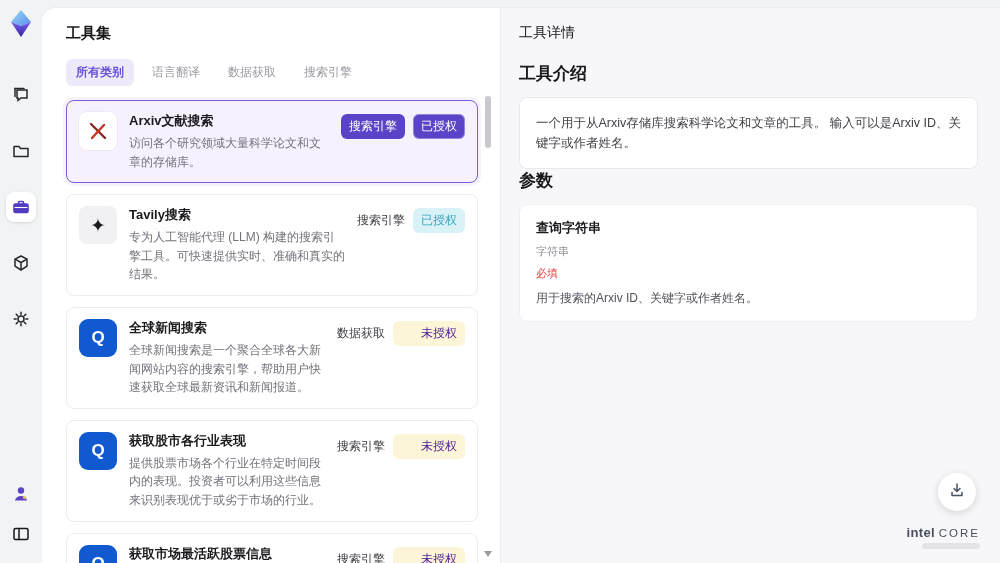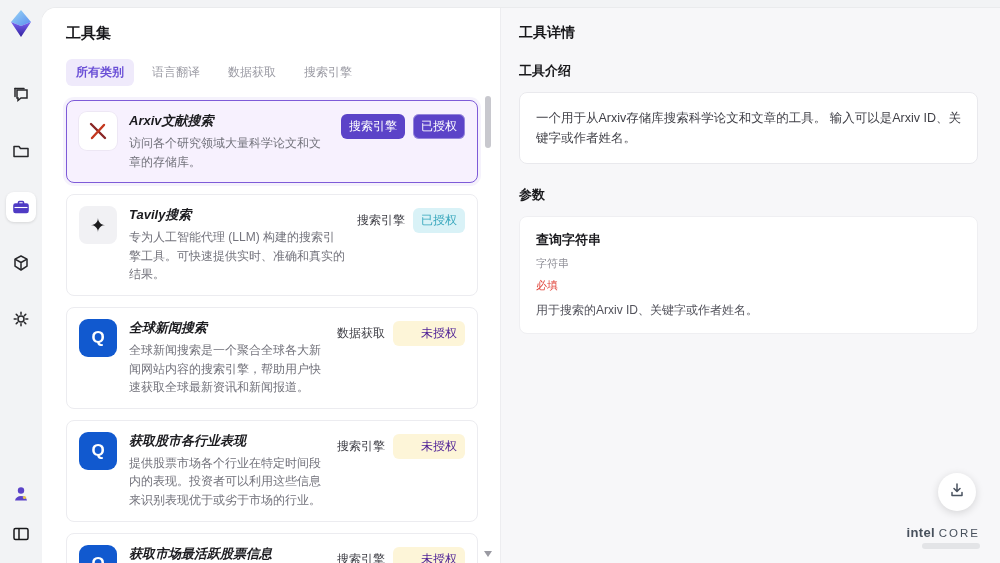--- a/index.html
+++ b/index.html
@@ -43,43 +43,43 @@
     border:1px solid #ececf0; border-radius:8px; background:#fff;
     padding:11px 12px 11px 12px; cursor:pointer;
   }
   .card.selected { border:1.5px solid #7e5bd8; background:#f7f1fe; box-shadow:0 0 0 3px rgba(126,91,216,.08); }
   .tool-icon { width:38px; height:38px; border-radius:8px; flex:0 0 38px;
                display:flex; align-items:center; justify-content:center; font-size:19px; }
   .tool-icon.white  { background:#ffffff; box-shadow:0 0 0 1px rgba(0,0,0,.04); }
   .tool-icon.gray   { background:#f1f1f4; }
   .tool-icon.blue   { background:#1159cf; color:#fff; font-weight:bold; font-size:17px; border-radius:9px; }
   .card-text { flex:1; min-width:0; }
-  .card-title { font-size:13px; font-weight:bold; margin-bottom:4px; color:#1b1b1f;font-style:italic; }
+  .card-title { font-size:13px; font-weight:bold; margin-bottom:4px; color:#1b1b1f; }
   .card-desc  { font-size:12px; color:#73737c; line-height:1.55; max-width:300px; }
   .card-right { display:flex; align-items:center; gap:8px; flex:0 0 auto; margin-top:2px; }
   .badge { font-size:12px; border-radius:6px; padding:4px 8px; white-space:nowrap; }
   .badge.solid  { background:#5b43c8; color:#fff; }
   .badge.solid.outline { box-shadow:inset 0 0 0 1px rgba(255,255,255,.35); }
   .cat-text { font-size:12px; color:#3f3f46; white-space:nowrap; }
   .badge.cyan   { background:#d9f2f7; color:#38a7bd; }
   .badge.yellow { background:#fdf5d8; color:#4c1d95;padding-left:28px; }
 
   
   .scrollbar { position:absolute; right:9px; top:84px; bottom:8px; width:6px; }
   .scroll-thumb { position:absolute; top:4px; left:0; width:6px; height:52px; border-radius:3px; background:#c8c8ce; }
   .scroll-arrow { position:absolute; bottom:-2px; left:-1px; width:0; height:0;
                   border-left:4px solid transparent; border-right:4px solid transparent; border-top:6px solid #9a9aa2; }
 
   
   .detail-pane { flex:1; background:#f7f7f9; border-left:1px solid #ededf0; padding:16px 22px 0 18px; position:relative; }
-  .detail-title  { font-size:14px; font-weight:bold; margin-bottom:20px; }
-  .section-head  { font-size:13px; font-weight:bold; margin-bottom:12px; }
+  .detail-title  { font-size:14px; font-weight:normal; margin-bottom:20px; }
+  .section-head  { font-size:17px; font-weight:bold; margin-bottom:12px; }
   .intro-box {
     background:#fff; border:1px solid #e9e9ed; border-radius:8px;
-    padding:15px 16px; font-size:12.5px; color:#3f3f46; line-height:1.6; margin-bottom:22px;
+    padding:15px 16px; font-size:12.5px; color:#3f3f46; line-height:1.6; 
   }
   .param-card { background:#fff; border:1px solid #efeff2; border-radius:8px; padding:14px 16px; }
   .param-head { display:flex; align-items:baseline; gap:7px; margin-bottom:9px;flex-direction:column; }
   .param-name { font-size:13px; font-weight:bold; color:#1b1b1f; }
   .param-type { font-size:11px; color:#8e8e96; }
   .param-required { font-size:11px; color:#e0443a; }
   .param-desc { font-size:12px; color:#52525b; }
 
   
   .fab {

